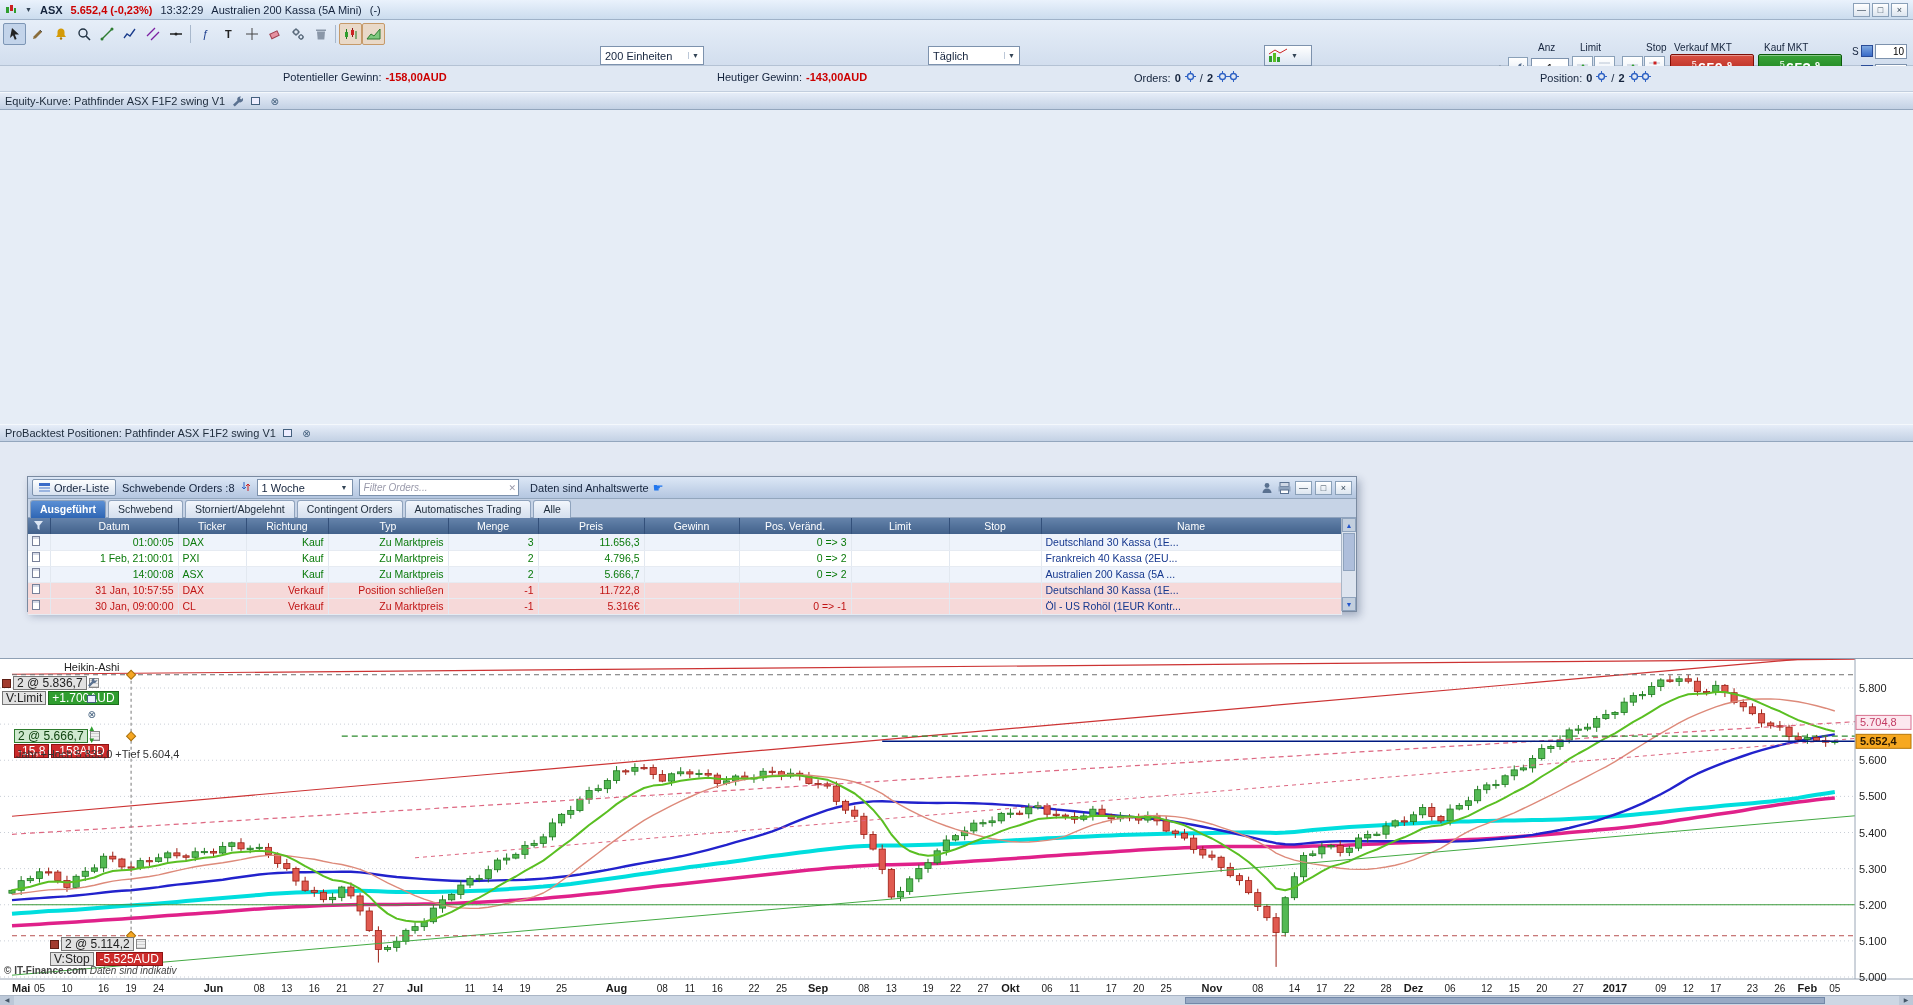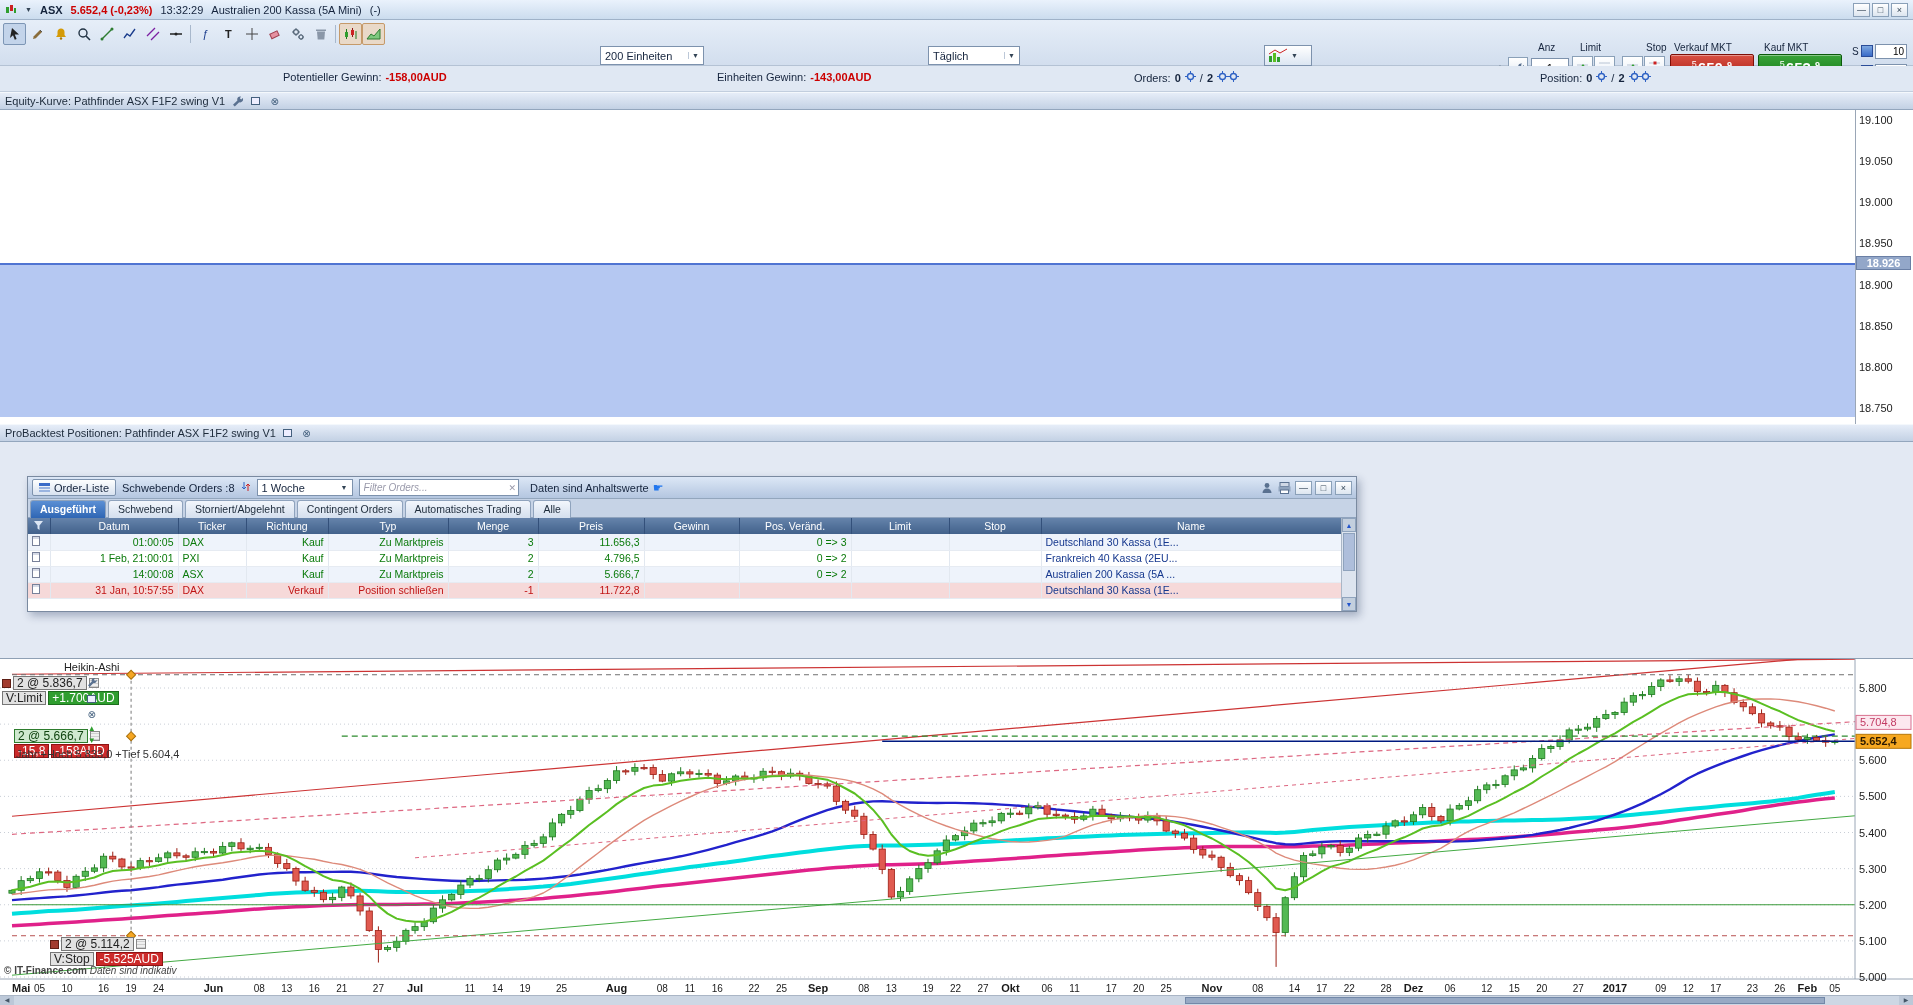--- a/index.html
+++ b/index.html
@@ -323,21 +323,21 @@
       </div>
     </div>
   </div>
 
   <div class="status-row">
     <div class="st-item" style="left:283px">
       <span>Potentieller Gewinn:</span>
       <span class="st-v neg">-158,00AUD</span>
     </div>
     <div class="st-item" style="left:717px">
-      <span>Einheiten Gewinn:</span>
+      <span>Heutiger Gewinn:</span>
       <span class="st-v neg">-143,00AUD</span>
     </div>
     <div class="st-item" style="left:1134px">
       <span>Orders:</span>
       <span class="st-n">0</span>
       <span><svg width="11" height="11">
             <circle cx="5.5" cy="5.5" r="3" fill="none" stroke="#2f62c4" stroke-width="1.4"></circle>
             <path d="M5.5 0v2M5.5 9v2M0 5.5h2M9 5.5h2" stroke="#2f62c4"></path>
           </svg></span>
       <span>/</span>
@@ -372,33 +372,20 @@
     <span class="hico">
         <svg width="12" height="12">
           <path d="M10 1.5a3 3 0 00-3.6 3.9L2 9.8l1.8 1.8 4.4-4.4A3 3 0 0011.8 3l-1.6 1.6-1.3-1.3z" fill="#5a7190"></path>
         </svg>
       </span>
     <span class="hico">
         <span class="boxico"></span>
       </span>
     <span class="hico">⊗</span>
   </div>
-  <div id="eq-body" class="eq-body">
-    <div id="eq-area" style="top: 153.202px; height: 153.798px;"></div>
-    <div class="eq-vline"></div>
-  <div class="eq-tick" style="top: 4px;">19.100</div>
-      <div class="eq-tick" style="top: 45.15px;">19.050</div>
-      <div class="eq-tick" style="top: 86.3px;">19.000</div>
-      <div class="eq-tick" style="top: 127.45px;">18.950</div>
-      <div class="eq-tick" style="top: 168.6px;">18.900</div>
-      <div class="eq-tick" style="top: 209.75px;">18.850</div>
-      <div class="eq-tick" style="top: 250.9px;">18.800</div>
-      <div class="eq-tick" style="top: 292.05px;">18.750</div>
-      <div class="eq-cur" style="top: 146.202px;">18.926</div>
-    </div>
 
   <div class="hdr" style="top:424px">
     <span>ProBacktest Positionen: Pathfinder ASX F1F2 swing V1</span>
     <span class="hico">
         <span class="boxico"></span>
       </span>
     <span class="hico">⊗</span>
   </div>
   <div class="workspace"></div>
 
@@ -529,20 +516,34 @@
             <td class="lt">DAX</td>
             <td class="rt">Verkauf</td>
             <td class="rt">Position schließen</td>
             <td class="rt">-1</td>
             <td class="rt">11.722,8</td>
             <td class="rt"></td>
             <td class="rt"></td>
             <td class="rt"></td>
             <td class="rt"></td>
             <td class="lt nm">Deutschland 30 Kassa (1E...</td>
+          </tr>
+          <tr class="r-sell" style="background: rgb(246, 217, 217);">
+            <td><span class="doc"></span></td>
+            <td class="rt">30 Jan, 09:00:00</td>
+            <td class="lt">CL</td>
+            <td class="rt">Verkauf</td>
+            <td class="rt">Zu Marktpreis</td>
+            <td class="rt">-1</td>
+            <td class="rt">5.316€</td>
+            <td class="rt"></td>
+            <td class="rt">0 =&gt; -1</td>
+            <td class="rt"></td>
+            <td class="rt"></td>
+            <td class="lt nm">Öl - US Rohöl (1EUR Kontr...</td>
           </tr>
         </tbody>
       </table>
     <div class="ow-scroll">
       <span class="ows-btn" style="top:0">▲</span>
       <span class="ows-thumb"></span>
       <span class="ows-btn" style="bottom:0">▼</span>
     </div>
   </div>
 

